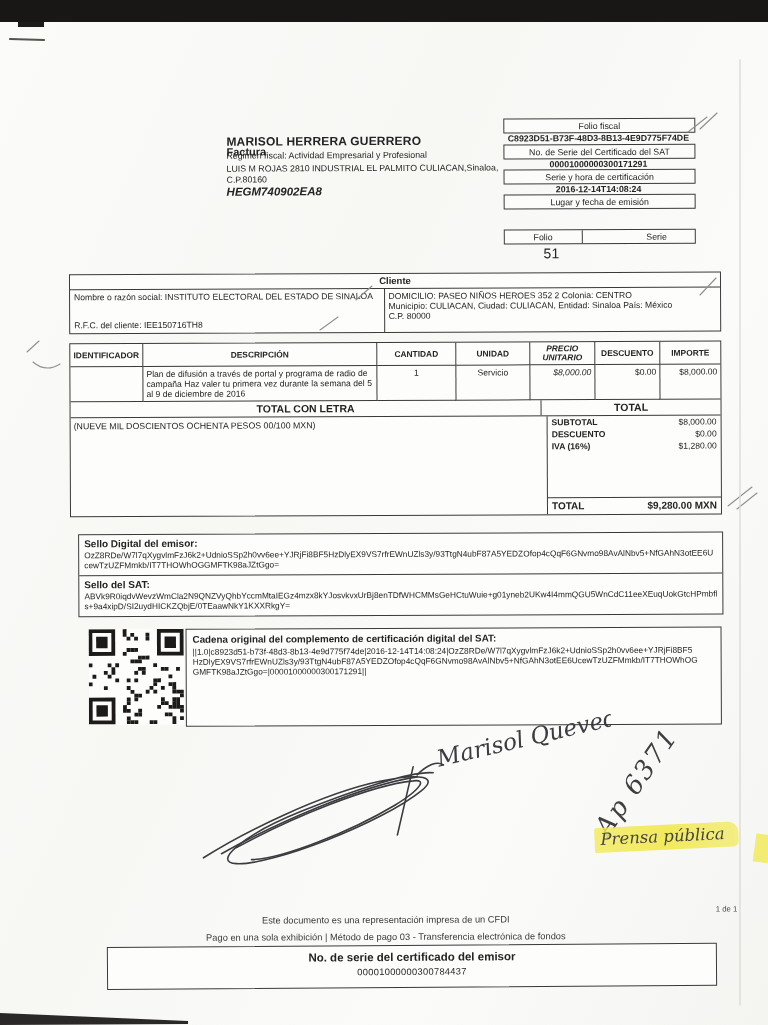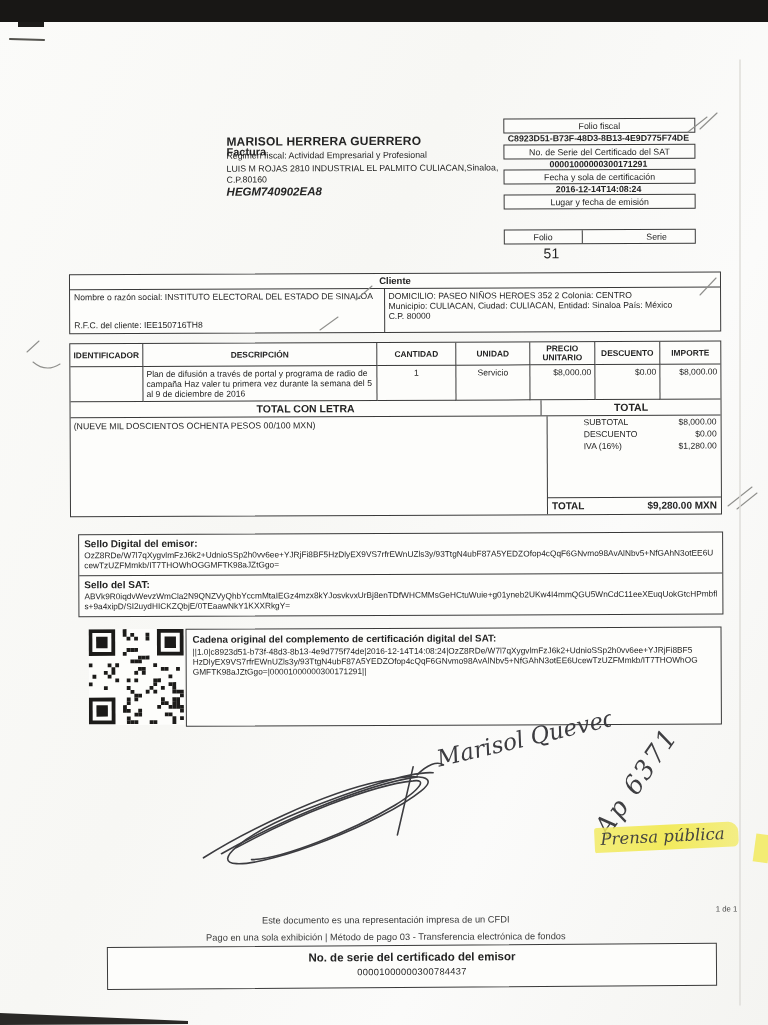--- a/index.html
+++ b/index.html
@@ -33,30 +33,30 @@
         display:flex;flex-direction:column;justify-content:space-between;min-height:38px;}
   .cliente-right{flex:1;padding:2px 4px 3px;font-size:8.6px;line-height:10px;}
   
   .items{position:absolute;left:70px;top:342px;width:650px;border:1.5px solid #3a3a3a;background:#fdfdfb;}
   .irow{display:flex;}
   .icell{border-right:1.2px solid #3a3a3a;box-sizing:border-box;}
   .icell:last-child{border-right:none;}
   .ihead .icell{font-size:8.4px;font-weight:bold;text-align:center;display:flex;align-items:center;justify-content:center;
         padding:2px 1px;line-height:9px;border-bottom:1.2px solid #3a3a3a;}
   .idata .icell{font-size:8.6px;padding:2px 3px;line-height:10px;border-bottom:1.2px solid #3a3a3a;}
-  .w1{width:73px;}.w2{width:234px;}.w3{width:79px;}.w4{width:74px;}.w5{width:65px;}.w6{width:65px;}.w7{flex:1;}
+  .w1{width:73px;}.w2{width:234px;}.w3{width:79px;}.w4{width:74px;}.w5{width:65px;font-style:italic;}.w6{width:65px;}.w7{flex:1;}
   .num{text-align:right;}
   .letra-head{display:flex;border-bottom:1.2px solid #3a3a3a;}
   .letra-head .lh-left{width:470px;border-right:1.2px solid #3a3a3a;font-size:10.5px;font-weight:bold;text-align:center;padding:1px 0 2px;}
   .letra-head .lh-right{flex:1;font-size:10.5px;font-weight:bold;text-align:center;padding:1px 0 2px;}
   .letra-body{display:flex;height:98px;}
   .letra-text{width:470px;border-right:1.2px solid #3a3a3a;font-size:8.8px;padding:3px 3px;}
   .totals-col{flex:1;display:flex;flex-direction:column;}
   .trow{display:flex;justify-content:space-between;padding:1px 4px;font-size:8.6px;}
-  .trow .tl{font-weight:normal;margin-left:32px;}
+  .trow .tl{font-weight:bold;}
   .grand{margin-top:auto;border-top:1.3px solid #3a3a3a;display:flex;justify-content:space-between;
         padding:2px 4px 3px;font-size:10px;font-weight:bold;}
   
   .sello-box{position:absolute;left:78px;top:533px;width:643px;border:1.3px solid #3a3a3a;background:#fdfdfb;}
   .sello-sec{padding:3px 5px 5px;}
   .sello-sec+.sello-sec{border-top:1.2px solid #3a3a3a;}
   .sello-label{font-size:10px;font-weight:bold;margin-bottom:2px;}
   .sello-val{font-size:8.3px;line-height:9.6px;word-break:break-all;}
   
   .qr-wrap{position:absolute;left:88px;top:628px;width:96px;height:96px;}
@@ -98,21 +98,21 @@
 
     <div class="fbox" style="top:119px;">
         <span>Folio fiscal</span>
       </div>
     <div class="fval" style="top:135px;">C8923D51-B73F-48D3-8B13-4E9D775F74DE</div>
     <div class="fbox" style="top:145px;">
         <span>No. de Serie del Certificado del SAT</span>
       </div>
     <div class="fval" style="top:161px;">00001000000300171291</div>
     <div class="fbox" style="top:170px;">
-        <span>Fecha y sola de certificación</span>
+        <span>Serie y hora de certificación</span>
       </div>
     <div class="fval" style="top:186px;">2016-12-14T14:08:24</div>
     <div class="fbox" style="top:195px;">
         <span>Lugar y fecha de emisión</span>
       </div>
     <div class="fs-box">
       <div class="cell">Folio</div>
       <div class="cell">Serie</div>
     </div>
     <div class="abs" style="left:505px;top:246px;width:95px;text-align:center;font-size:14px;font-weight:normal;">51</div>

